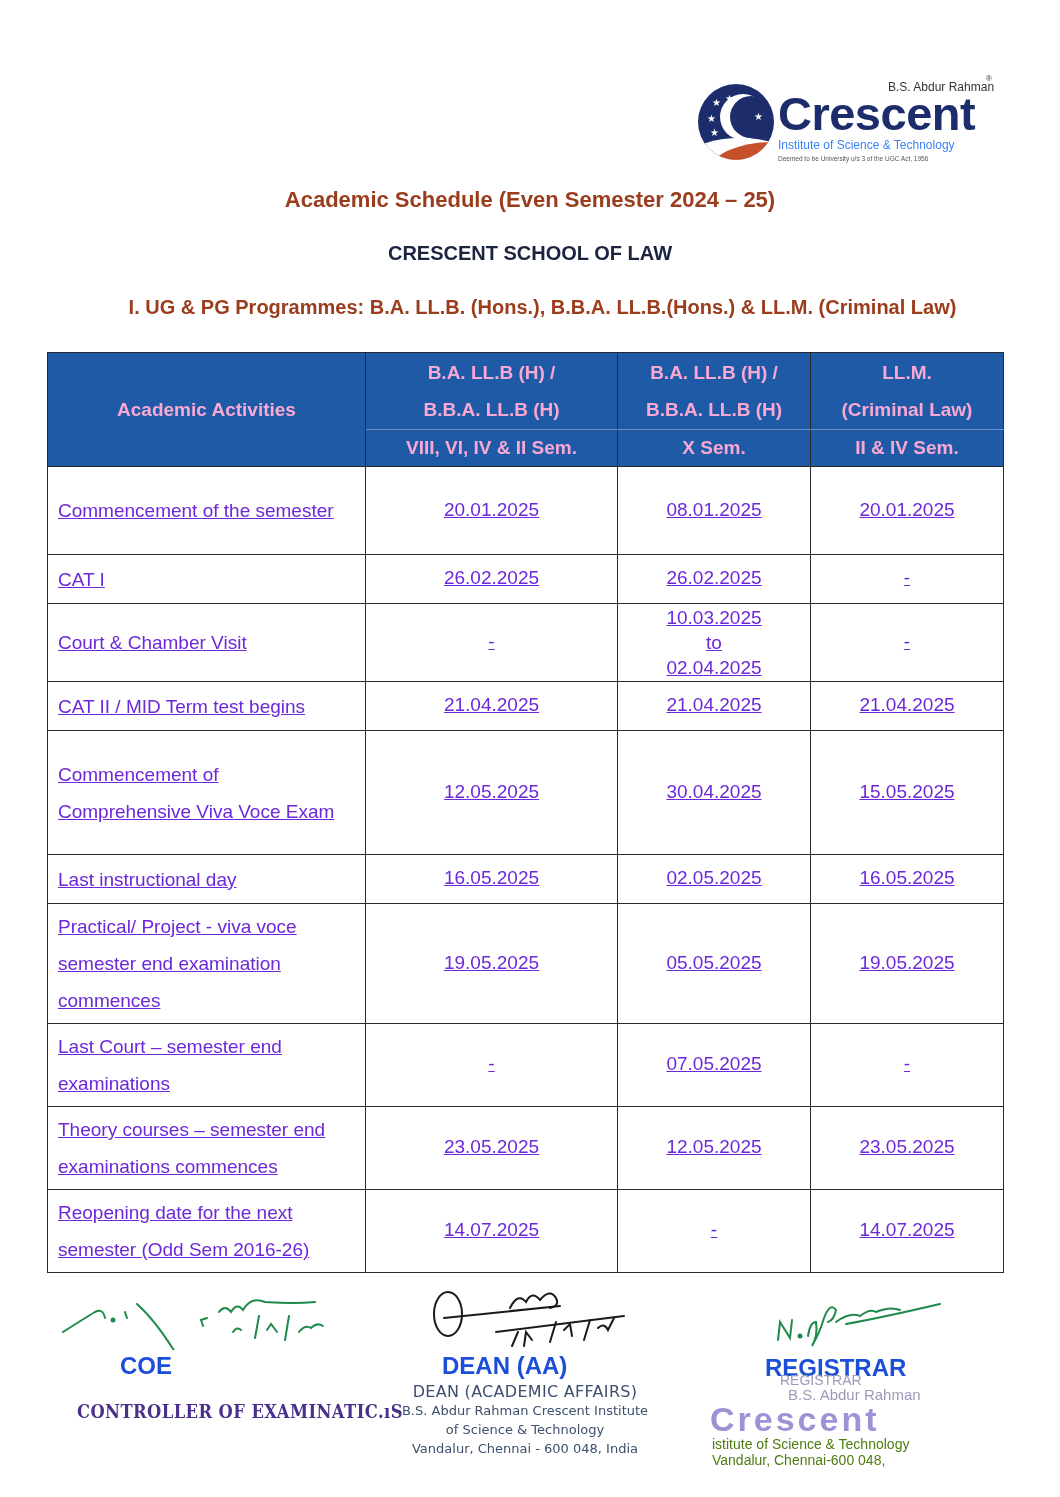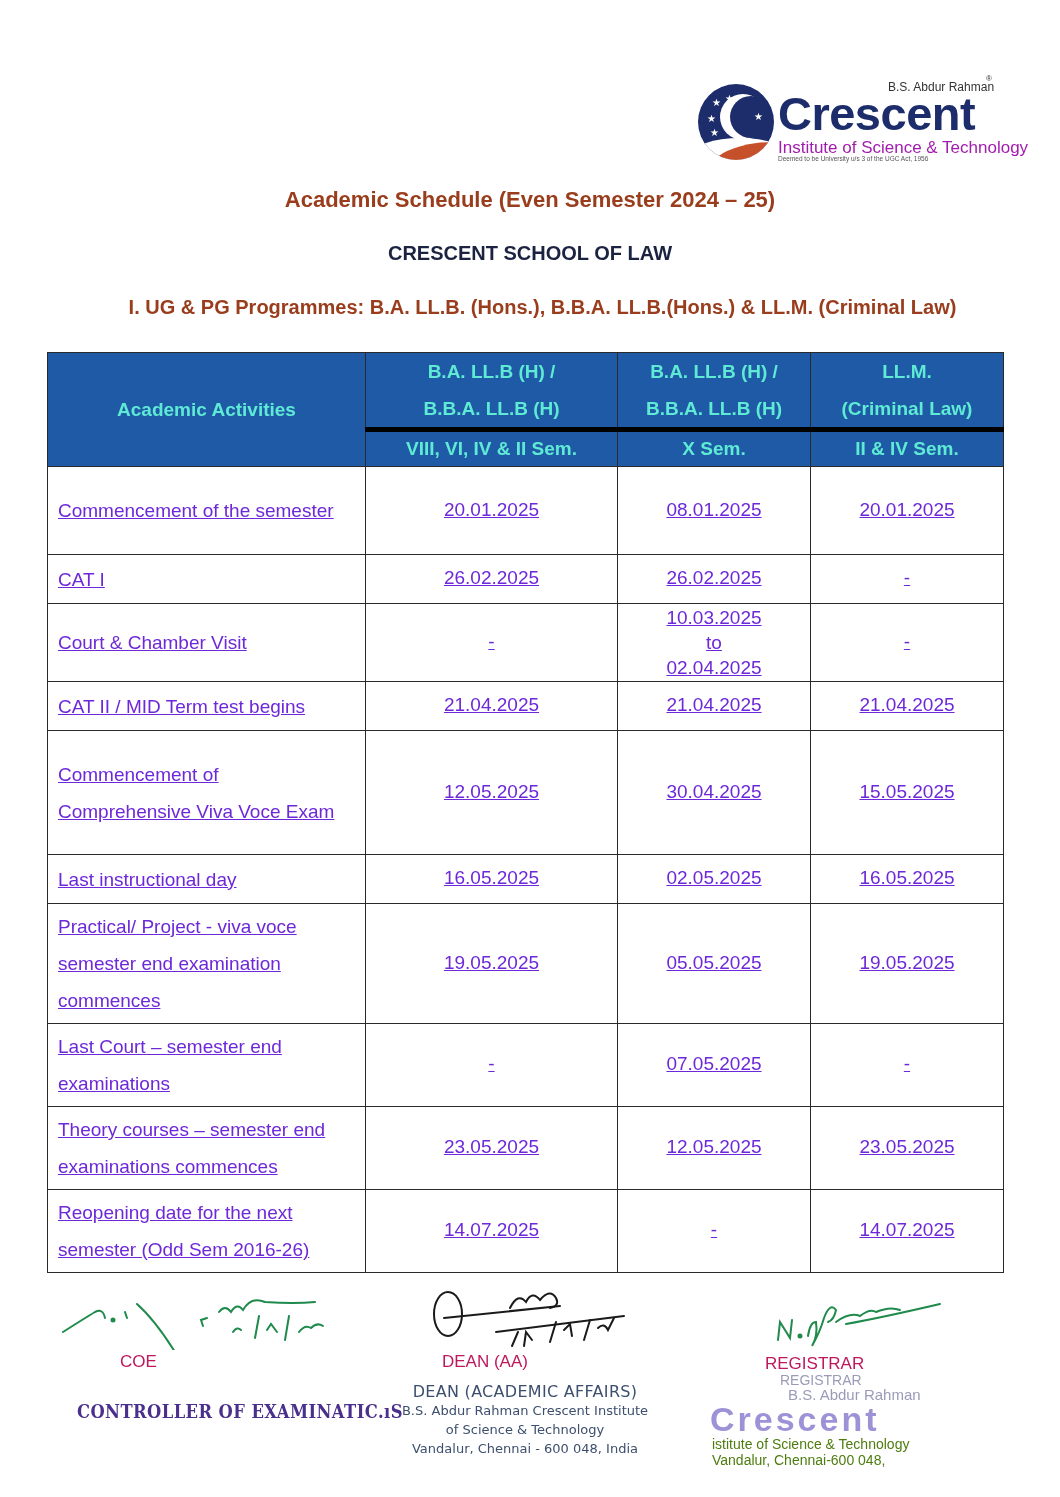--- a/index.html
+++ b/index.html
@@ -10,44 +10,44 @@
     .logo { position: absolute; left: 698px; top: 78px; width: 300px; height: 100px; }
     .logo-emblem { position: absolute; left: 0; top: 6px; width: 76px; height: 76px; border-radius: 50%; background: #1d2d6b; overflow: hidden; }
     .logo-emblem .moon { position: absolute; left: 22px; top: 10px; width: 46px; height: 46px; border-radius: 50%; background: #ffffff; }
     .logo-emblem .moon-cut { position: absolute; left: 32px; top: 12px; width: 42px; height: 42px; border-radius: 50%; background: #1d2d6b; }
     .logo-emblem .star { position: absolute; color: #fff; font-size: 10px; line-height: 10px; }
     .logo-emblem .wave { position: absolute; left: -6px; top: 54px; width: 96px; height: 34px; background: #ffffff; border-radius: 50% 50% 0 0; }
     .logo-emblem .wave-red { position: absolute; left: 18px; top: 60px; width: 70px; height: 20px; background: #c6502a; border-radius: 60% 40% 0 0; transform: rotate(-8deg); }
     .logo-top { position: absolute; left: 190px; top: 2px; font-size: 12px; color: #333; white-space: nowrap; }
     .logo-reg { position: absolute; left: 288px; top: -4px; font-size: 8px; color: #333; }
     .logo-name { position: absolute; left: 80px; top: 10px; font-size: 47px; font-weight: bold; color: #1d2d6b; letter-spacing: -0.5px; line-height: 52px; }
-    .logo-sub { position: absolute; left: 80px; top: 60px; font-size: 17px; color: #a21caf; white-space: nowrap; }
+    .logo-sub { position: absolute; left: 80px; top: 60px; font-size: 12px; color: #3b82f6; white-space: nowrap; }
     .logo-deemed { position: absolute; left: 80px; top: 77px; font-size: 6.5px; color: #555; white-space: nowrap; }
 
     
     .title { position: absolute; left: 0; width: 1060px; text-align: center; top: 187px; font-size: 22px; font-weight: bold; color: #9a3d1c; }
     .school { position: absolute; left: 0; width: 1060px; text-align: center; top: 242px; font-size: 20px; font-weight: bold; color: #1b2340; }
     .programmes { position: absolute; left: 0; width: 1060px; text-align: center; top: 296px; font-size: 20px; font-weight: bold; color: #9a3d1c; padding-left: 25px; }
 
     
     table.schedule { position: absolute; left: 47px; top: 352px; width: 956px; border-collapse: collapse; table-layout: fixed; }
     .schedule th, .schedule td { border: 1.5px solid #2a2a2a; }
-    .schedule th { background: #1f5aa6; color: #5eead4; font-weight: bold; font-size: 19px; text-align: center; padding: 0; }
+    .schedule th { background: #1f5aa6; color: #f9a8d4; font-weight: bold; font-size: 19px; text-align: center; padding: 0; }
     .schedule thead tr.h1 th.prog { height: 77px; line-height: 37px; border-bottom: 1px solid #6f8fc4; }
-    .schedule thead tr.h2 th { height: 37px; border-top: 5px solid #000000; }
+    .schedule thead tr.h2 th { height: 37px; border-top: 1px solid #000000; }
     .schedule td { font-size: 19px; color: #6d28d9; vertical-align: middle; text-decoration: underline; }
     .schedule td.act { text-align: left; padding: 4px 10px; line-height: 37px; }
     .schedule td.date { text-align: center; padding: 12px 4px 14px 4px; }
     .schedule td.date.multi { padding: 0 4px; line-height: 25px; }
     col.c1 { width: 318px; } col.c2 { width: 252px; } col.c3 { width: 193px; } col.c4 { width: 193px; }
 
     
     .sig { position: absolute; text-align: center; }
     .sig svg { display: block; }
-    .sig-label { font-size: 17px; font-weight: normal; color: #be185d; }
+    .sig-label { font-size: 24px; font-weight: bold; color: #1d4ed8; }
     .coe { left: 55px; top: 1290px; width: 320px; }
     .coe .sig-label { position: absolute; left: 65px; top: 62px; }
     .coe-stamp { position: absolute; left: 22px; top: 110px; font-family: "DejaVu Serif", serif; font-weight: bold; font-size: 19px; color: #4a2f8c; letter-spacing: 0.5px; white-space: nowrap; transform: scaleX(0.86); transform-origin: left; }
     .dean { left: 400px; top: 1288px; width: 260px; }
     .dean .sig-label { position: absolute; left: 42px; top: 64px; }
     .dean-stamp { position: absolute; left: 0; top: 94px; width: 250px; font-family: "DejaVu Sans", sans-serif; color: #3d4f6e; font-size: 13px; line-height: 19px; }
     .dean-stamp .big { font-size: 16px; letter-spacing: 0.3px; }
     .reg { left: 700px; top: 1292px; width: 270px; }
     .reg .sig-label { position: absolute; left: 65px; top: 62px; }
     .reg-stamp { position: absolute; left: 10px; top: 80px; width: 250px; color: #8a7fc4; font-family: "Liberation Sans", sans-serif; }

